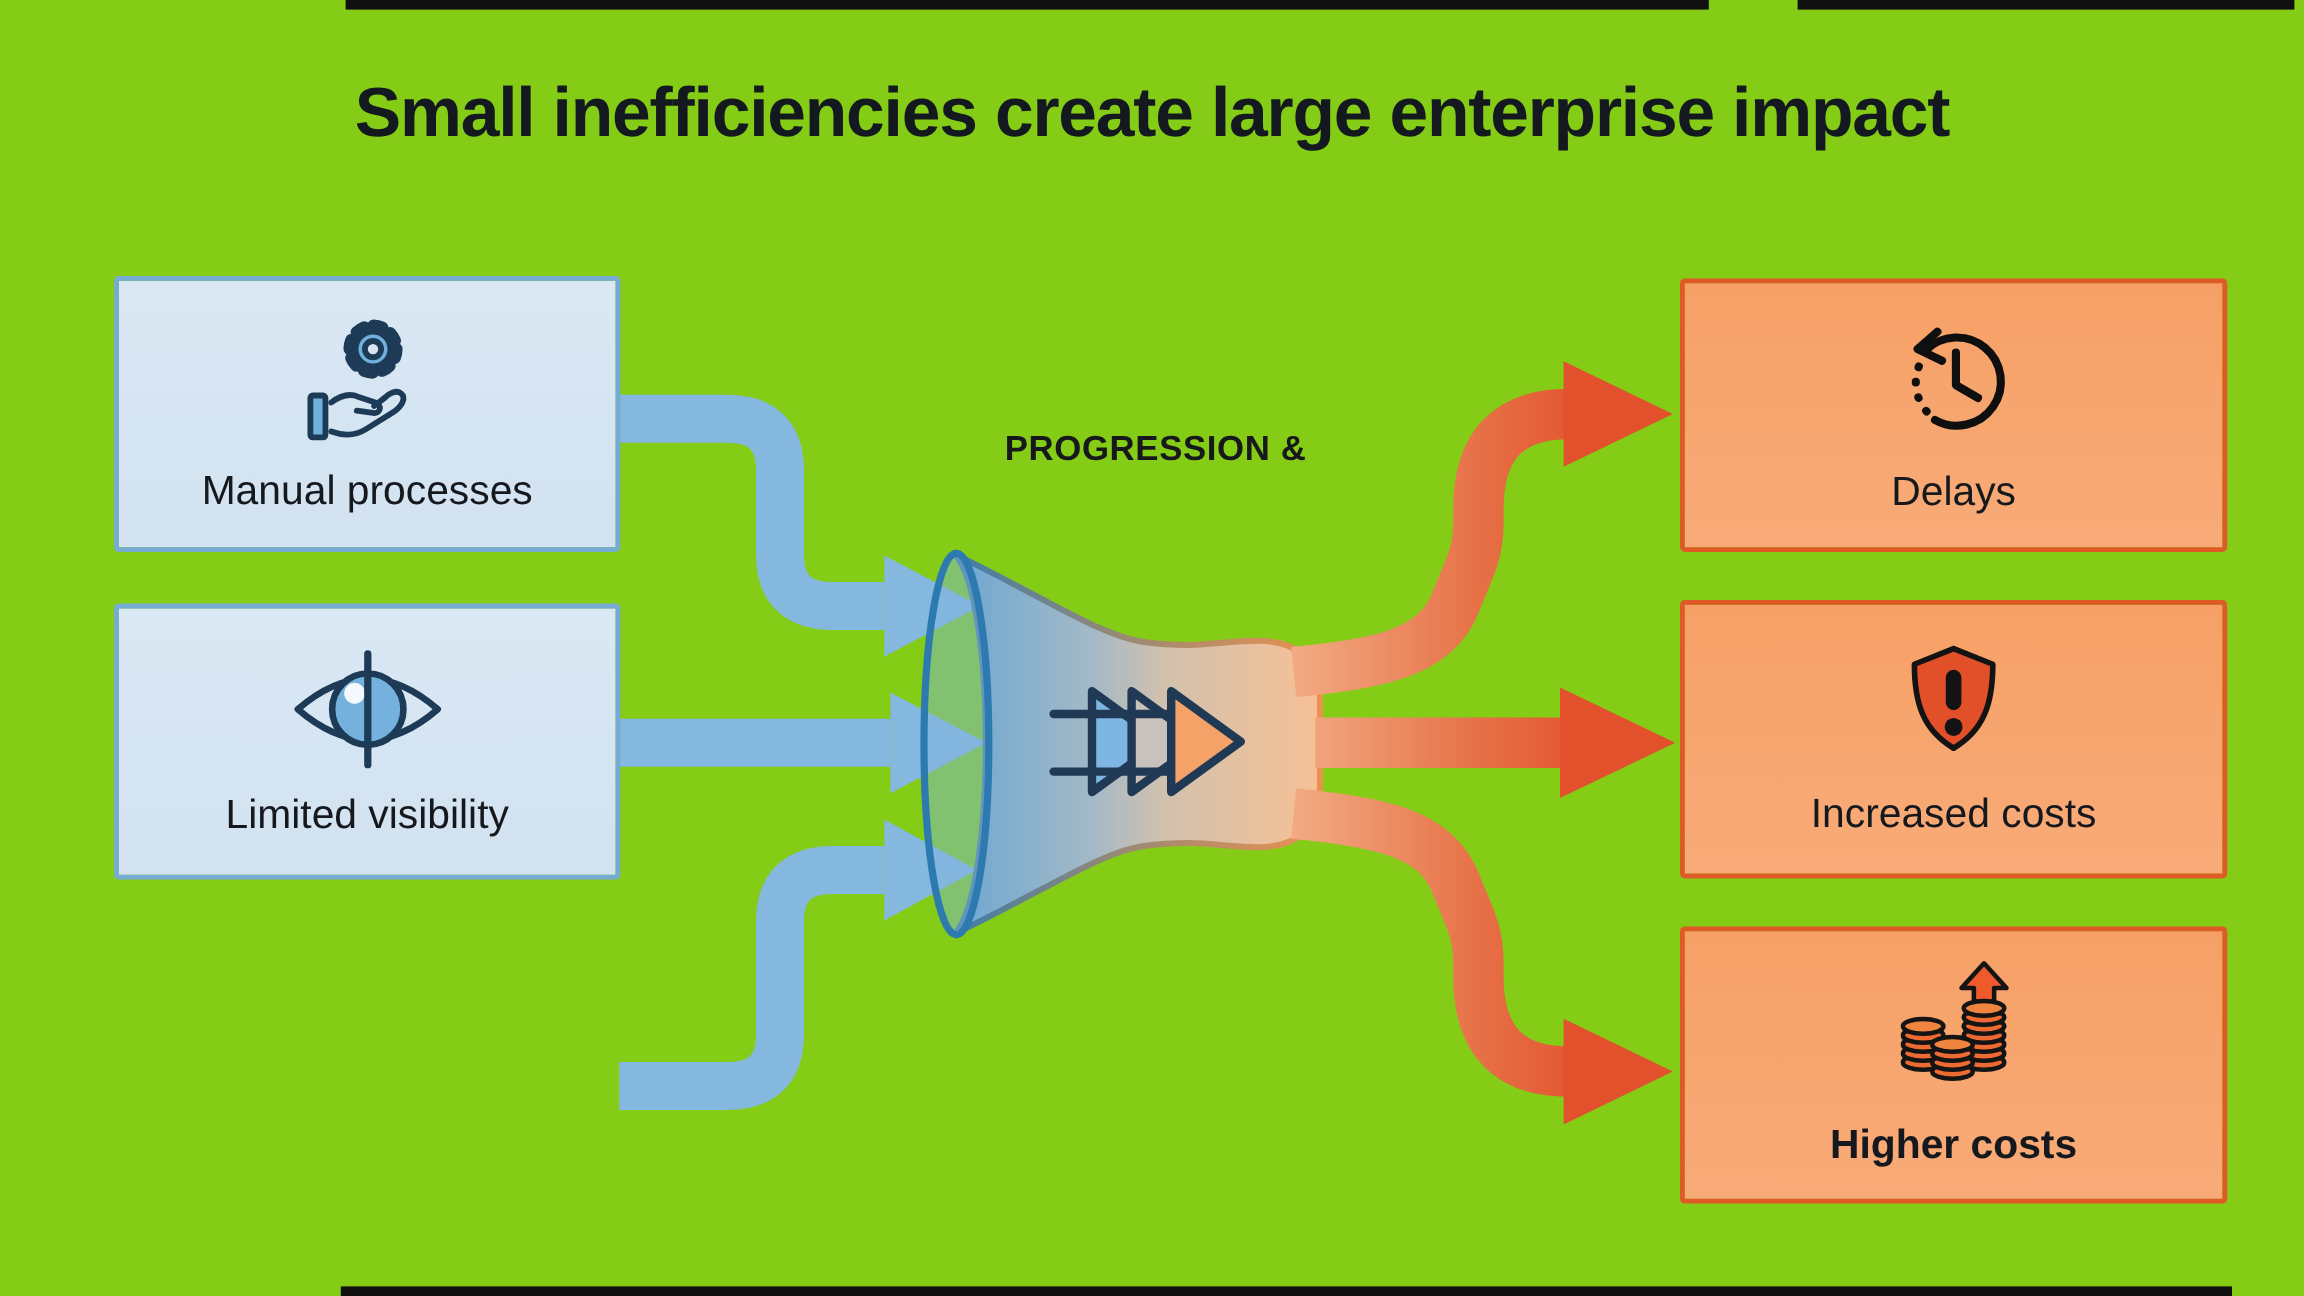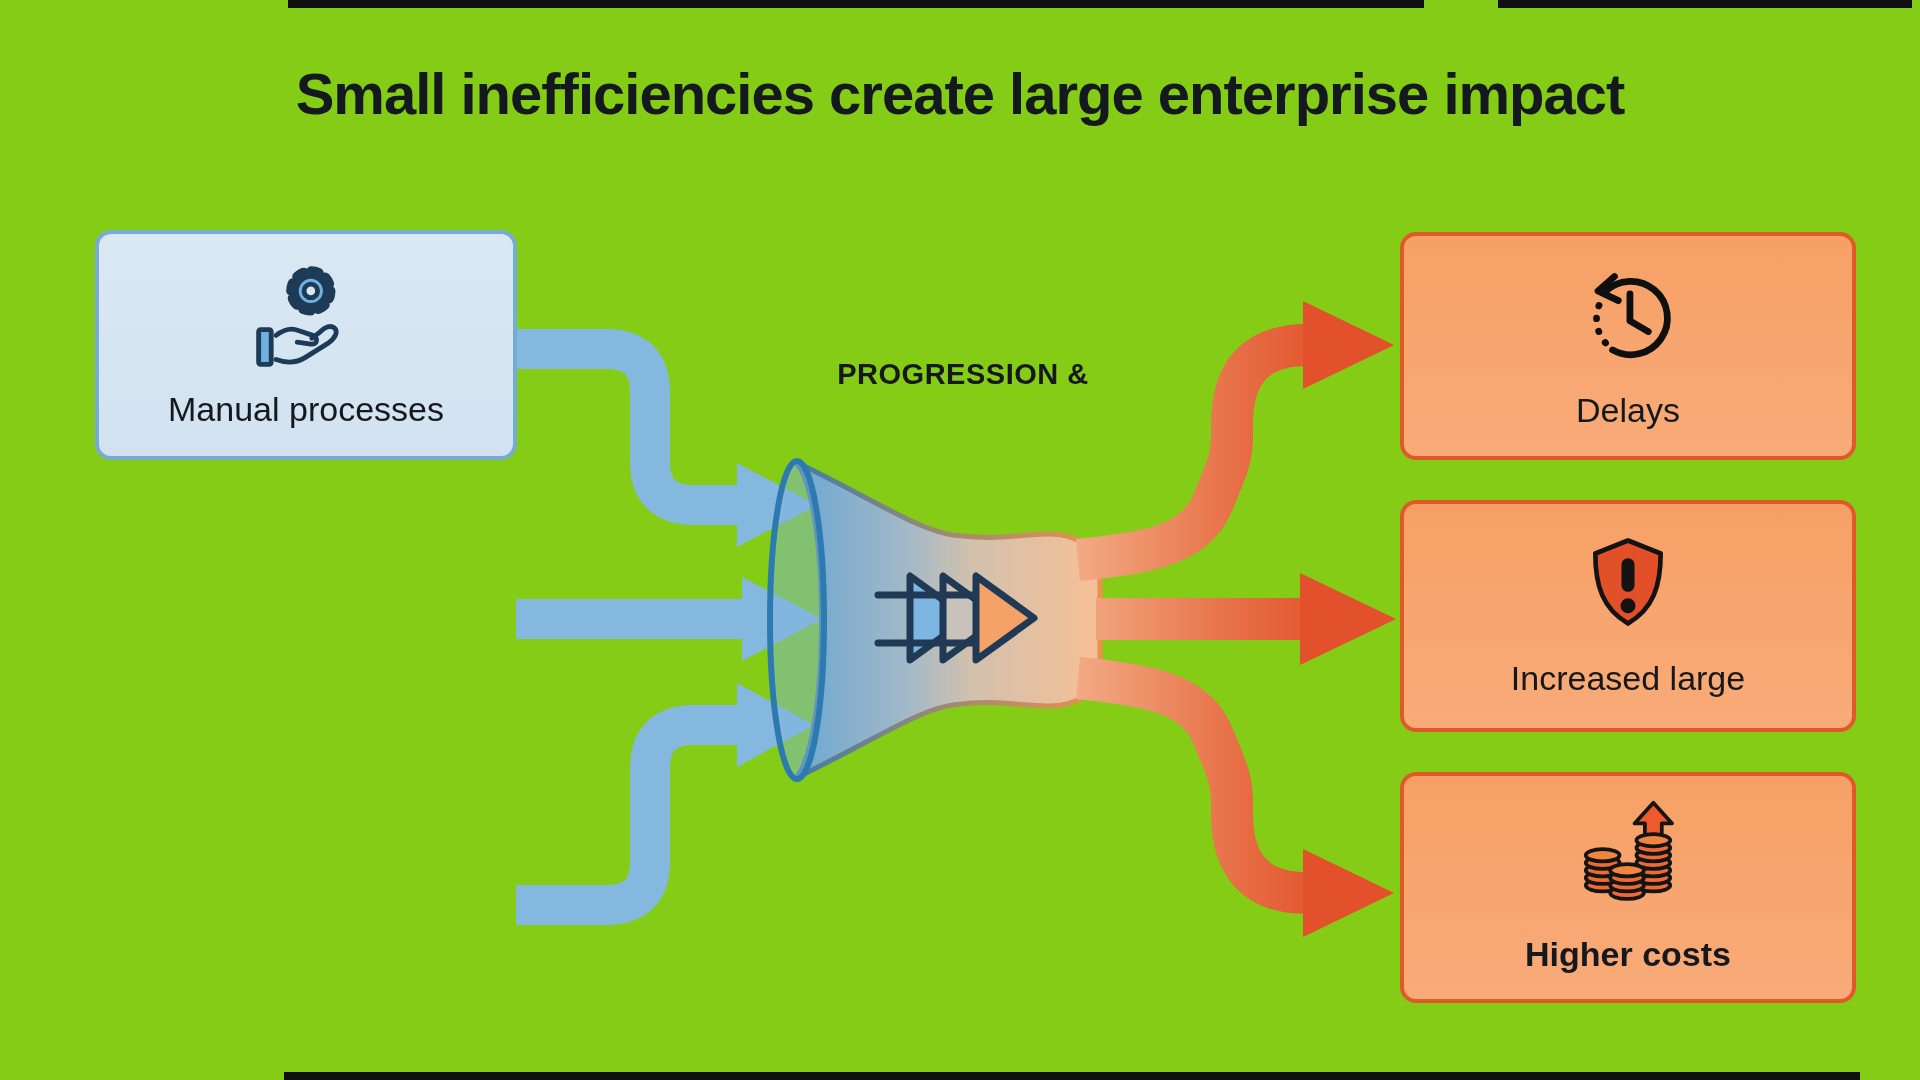--- a/index.html
+++ b/index.html
@@ -4,21 +4,21 @@
 <style>
   html,body{margin:0;padding:0;background:#e8ecf1;}
   .stage{position:relative;width:1920px;height:1080px;background:#84cc16;overflow:hidden;
          font-family:"Liberation Sans",sans-serif;}
   .title{position:absolute;top:62px;left:0;width:100%;margin:0;text-align:center;
          font-size:58px;font-weight:700;letter-spacing:-1px;color:#14181f;line-height:1.1;}
   .flow{position:absolute;left:0;top:0;z-index:1;}
   .center-label{position:absolute;left:698px;top:356px;width:530px;z-index:2;text-align:center;
          font-size:29px;line-height:36px;font-weight:700;letter-spacing:.5px;color:#16181b;}
   .box{position:absolute;z-index:2;box-sizing:border-box;display:flex;flex-direction:column;
-       align-items:center;justify-content:center;gap:12px;border-radius:16px;text-align:center;
+       align-items:center;justify-content:center;gap:12px;border-radius:4px;text-align:center;
        padding:8px 18px;}
   .cause{left:95px;width:422px;background:linear-gradient(180deg,#dae8f4,#d2e2f0);
          border:4px solid #76abd3;}
   .effect{left:1400px;width:456px;background:linear-gradient(180deg,#f6a066,#f8ab78);
           border:4px solid #df5a27;}
   .c1{top:230px;height:230px;} .c2{top:503px;height:230px;} .c3{top:772px;height:234px;}
   .e1{top:232px;height:228px;} .e2{top:500px;height:232px;} .e3{top:772px;height:231px;font-weight:bold;}
   .box .label{font-size:34px;color:#15181d;line-height:1.25;}
   .box .icon{display:block;line-height:0;}
   .edge-bar{position:absolute;height:8px;background:#101010;z-index:3;}
@@ -107,20 +107,31 @@
           <circle cx="70" cy="32" r="7" fill="#d8e6f3" stroke-width="5"></circle>
           <rect x="16" y="72" width="13" height="36" rx="2" fill="#6fb0dc" stroke-width="5"></rect>
           <path d="M34,78 C42,72 50,70 57,73 L72,78 C78,80 77,88 70,87 L56,85" fill="none" stroke-width="5"></path>
           <path d="M34,103 C45,107 56,106 64,101 L88,86 C95,81 99,74 94,70 C90,67 84,70 80,74 L71,81" fill="none" stroke-width="5"></path>
         </g>
       </svg>
     </span>
     <span class="label">Manual processes</span>
   </div>
 
+  <div class="box cause c2">
+    <span class="icon">
+      <svg width="143" height="110" viewBox="0 0 130 100">
+        <path d="M12,50 Q65,4 118,50 Q65,96 12,50 Z" fill="none" stroke="#1d3a57" stroke-width="5" stroke-linejoin="round"></path>
+        <circle cx="65" cy="50" r="27" fill="#74b1dd" stroke="#1d3a57" stroke-width="5"></circle>
+        <circle cx="55" cy="38" r="8" fill="#f4f9fd"></circle>
+        <line x1="65" y1="8" x2="65" y2="92" stroke="#1d3a57" stroke-width="5.5" stroke-linecap="round"></line>
+      </svg>
+    </span>
+    <span class="label">Limited visibility</span>
+  </div>
 
 
   <div class="box effect e1">
     <span class="icon">
       <svg width="118" height="116" viewBox="0 0 120 120">
         <g fill="none" stroke="#0f0f0f" stroke-width="7" stroke-linecap="round" stroke-linejoin="round">
           <path d="M36,32 A38,38 0 1 1 44,92"></path>
           <path d="M30,46 A38,38 0 0 0 40,88" stroke-dasharray="0.5 13"></path>
           <path d="M46,16 L29,31 L50,41"></path>
           <path d="M62,34 L62,62 L81,73"></path>
@@ -131,21 +142,21 @@
   </div>
 
   <div class="box effect e2">
     <span class="icon">
       <svg width="112" height="112" viewBox="0 0 120 120">
         <path d="M60,8 L95,22 C95,57 87,81 60,97 C33,81 25,57 25,22 Z" fill="#e2502a" stroke="#131313" stroke-width="5" stroke-linejoin="round"></path>
         <rect x="53" y="27" width="14" height="36" rx="7" fill="#131313"></rect>
         <circle cx="60" cy="78" r="8" fill="#131313"></circle>
       </svg>
     </span>
-    <span class="label">Increased large</span>
+    <span class="label">Increased costs</span>
   </div>
 
   <div class="box effect e3">
     <span class="icon">
       <svg width="122" height="122" viewBox="0 0 130 130">
         <g stroke="#141414" stroke-width="4" stroke-linejoin="round">
           <polygon points="92,4 112,26 101,26 101,42 83,42 83,26 72,26" fill="#ee5a2b"></polygon>
           <ellipse cx="92" cy="92" rx="18" ry="6.5" fill="#ed6a33"></ellipse>
           <ellipse cx="92" cy="84" rx="18" ry="6.5" fill="#ed6a33"></ellipse>
           <ellipse cx="92" cy="76" rx="18" ry="6.5" fill="#ed6a33"></ellipse>

